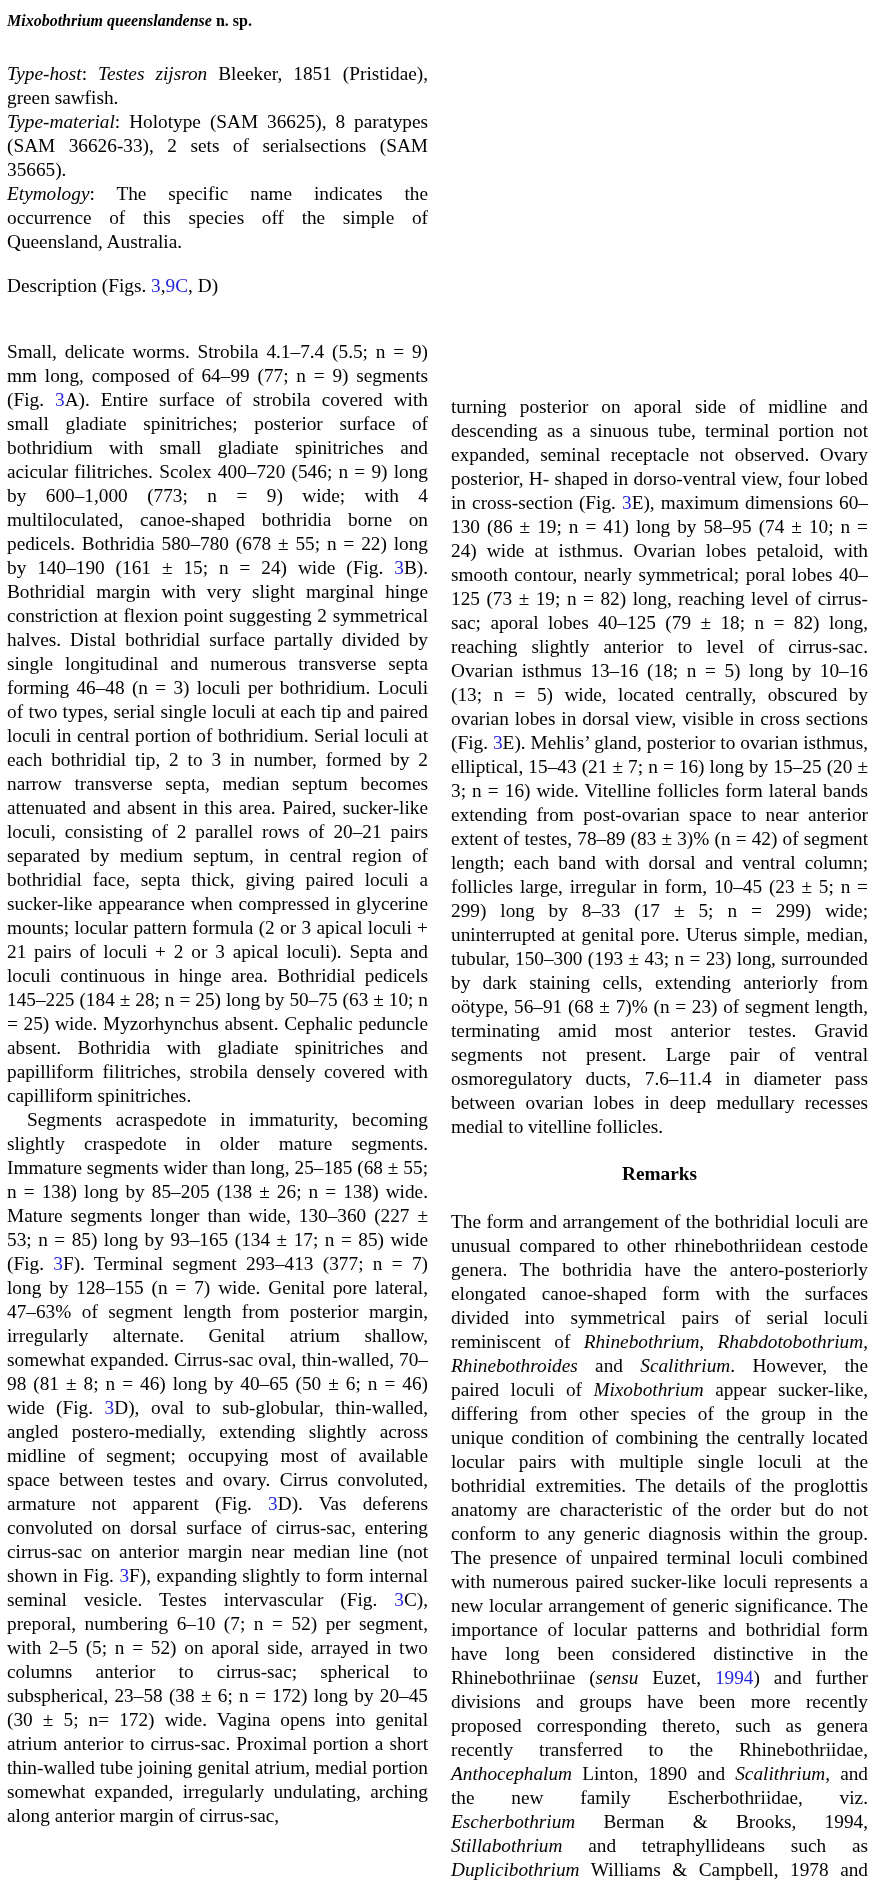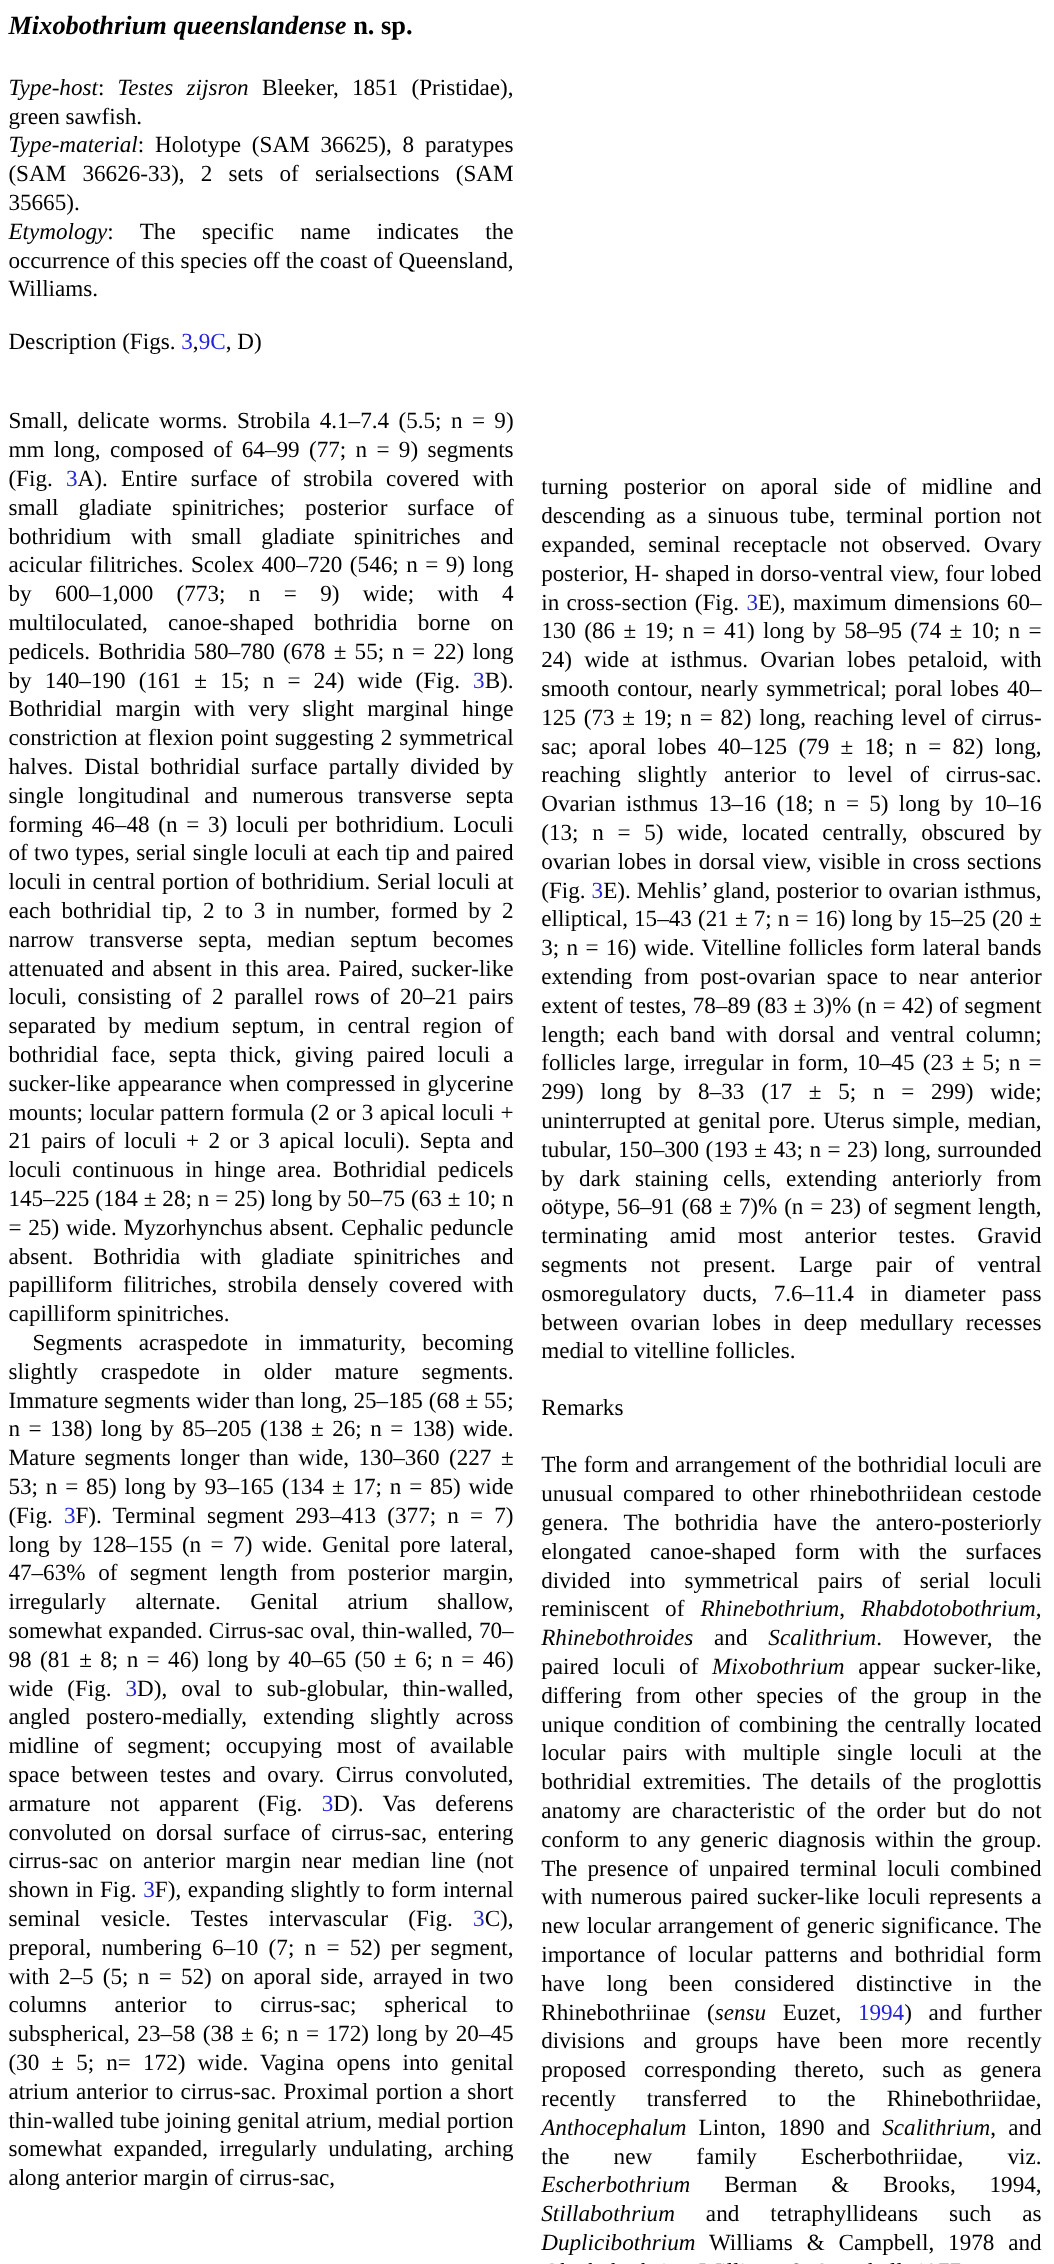--- a/index.html
+++ b/index.html
@@ -15,52 +15,53 @@
   .col{
     position:absolute;
     font-size:19.3px;
     line-height:24px;
     text-align:justify;
   }
   .col-left{left:7px;top:8px;width:421px;}
   .col-right{left:451px;top:395px;width:417px;}
   .title{
     margin:0 0 29px 0;
-    font-size:22px;
+    font-size:16px;
     line-height:25px;
     text-align:left;
   }
   .entries p{margin:0;}
   .section-heading{
     margin:20px 0 42px 0;
     text-align:left;
   }
   .remarks-heading{
     margin:23px 0 24px 0;
-    text-align:left;
+    text-align:center;
+    font-weight:bold;
   }
   .para{margin:0;}
   .indent{text-indent:20px;}
   .i{font-style:italic;}
   .b{font-weight:bold;}
   .bi{font-weight:bold;font-style:italic;}
   .l{color:#2424dd;}
 </style>
 </head>
 <body>
 
 <div class="page">
 
   <div class="col col-left">
     <p class="title"><span class="bi">Mixobothrium queenslandense</span><span class="b"> n. sp.</span></p>
 
     <div class="entries">
       <p class="para"><span class="i">Type-host</span><span>: </span><span class="i">Testes zijsron</span><span> Bleeker, 1851 (Pristidae), green sawfish.</span></p>
       <p class="para"><span class="i">Type-material</span><span>: Holotype (SAM 36625), 8 paratypes (SAM 36626-33), 2 sets of serialsections (SAM 35665).</span></p>
-      <p class="para"><span class="i">Etymology</span><span>: The specific name indicates the occurrence of this species off the coast of Queensland, Williams.</span></p>
+      <p class="para"><span class="i">Etymology</span><span>: The specific name indicates the occurrence of this species off the simple of Queensland, Australia.</span></p>
     </div>
 
     <p class="section-heading"><span>Description (Figs. </span><span class="l">3</span><span>,</span><span class="l">9C</span><span>, D)</span></p>
 
     <p class="para"><span>Small, delicate worms. Strobila 4.1–7.4 (5.5; n = 9) mm long, composed of 64–99 (77; n = 9) segments (Fig. </span><span class="l">3</span><span>A). Entire surface of strobila covered with small gladiate spinitriches; posterior surface of bothridium with small gladiate spinitriches and acicular filitriches. Scolex 400–720 (546; n = 9) long by 600–1,000 (773; n = 9) wide; with 4 multiloculated, canoe-shaped bothridia borne on pedicels. Bothridia 580–780 (678 ± 55; n = 22) long by 140–190 (161 ± 15; n = 24) wide (Fig. </span><span class="l">3</span><span>B). Bothridial margin with very slight marginal hinge constriction at flexion point suggesting 2 symmetrical halves. Distal bothridial surface partally divided by single longitudinal and numerous transverse septa forming 46–48 (n = 3) loculi per bothridium. Loculi of two types, serial single loculi at each tip and paired loculi in central portion of bothridium. Serial loculi at each bothridial tip, 2 to 3 in number, formed by 2 narrow transverse septa, median septum becomes attenuated and absent in this area. Paired, sucker-like loculi, consisting of 2 parallel rows of 20–21 pairs separated by medium septum, in central region of bothridial face, septa thick, giving paired loculi a sucker-like appearance when compressed in glycerine mounts; locular pattern formula (2 or 3 apical loculi + 21 pairs of loculi + 2 or 3 apical loculi). Septa and loculi continuous in hinge area. Bothridial pedicels 145–225 (184 ± 28; n = 25) long by 50–75 (63 ± 10; n = 25) wide. Myzorhynchus absent. Cephalic peduncle absent. Bothridia with gladiate spinitriches and papilliform filitriches, strobila densely covered with capilliform spinitriches.</span></p>
     <p class="para indent"><span>Segments acraspedote in immaturity, becoming slightly craspedote in older mature segments. Immature segments wider than long, 25–185 (68 ± 55; n = 138) long by 85–205 (138 ± 26; n = 138) wide. Mature segments longer than wide, 130–360 (227 ± 53; n = 85) long by 93–165 (134 ± 17; n = 85) wide (Fig. </span><span class="l">3</span><span>F). Terminal segment 293–413 (377; n = 7) long by 128–155 (n = 7) wide. Genital pore lateral, 47–63% of segment length from posterior margin, irregularly alternate. Genital atrium shallow, somewhat expanded. Cirrus-sac oval, thin-walled, 70–98 (81 ± 8; n = 46) long by 40–65 (50 ± 6; n = 46) wide (Fig. </span><span class="l">3</span><span>D), oval to sub-globular, thin-walled, angled postero-medially, extending slightly across midline of segment; occupying most of available space between testes and ovary. Cirrus convoluted, armature not apparent (Fig. </span><span class="l">3</span><span>D). Vas deferens convoluted on dorsal surface of cirrus-sac, entering cirrus-sac on anterior margin near median line (not shown in Fig. </span><span class="l">3</span><span>F), expanding slightly to form internal seminal vesicle. Testes intervascular (Fig. </span><span class="l">3</span><span>C), preporal, numbering 6–10 (7; n = 52) per segment, with 2–5 (5; n = 52) on aporal side, arrayed in two columns anterior to cirrus-sac; spherical to subspherical, 23–58 (38 ± 6; n = 172) long by 20–45 (30 ± 5; n= 172) wide. Vagina opens into genital atrium anterior to cirrus-sac. Proximal portion a short thin-walled tube joining genital atrium, medial portion somewhat expanded, irregularly undulating, arching along anterior margin of cirrus-sac,</span></p>
   </div>
 
   <div class="col col-right">
     <p class="para"><span>turning posterior on aporal side of midline and descending as a sinuous tube, terminal portion not expanded, seminal receptacle not observed. Ovary posterior, H- shaped in dorso-ventral view, four lobed in cross-section (Fig. </span><span class="l">3</span><span>E), maximum dimensions 60–130 (86 ± 19; n = 41) long by 58–95 (74 ± 10; n = 24) wide at isthmus. Ovarian lobes petaloid, with smooth contour, nearly symmetrical; poral lobes 40–125 (73 ± 19; n = 82) long, reaching level of cirrus-sac; aporal lobes 40–125 (79 ± 18; n = 82) long, reaching slightly anterior to level of cirrus-sac. Ovarian isthmus 13–16 (18; n = 5) long by 10–16 (13; n = 5) wide, located centrally, obscured by ovarian lobes in dorsal view, visible in cross sections (Fig. </span><span class="l">3</span><span>E). Mehlis’ gland, posterior to ovarian isthmus, elliptical, 15–43 (21 ± 7; n = 16) long by 15–25 (20 ± 3; n = 16) wide. Vitelline follicles form lateral bands extending from post-ovarian space to near anterior extent of testes, 78–89 (83 ± 3)% (n = 42) of segment length; each band with dorsal and ventral column; follicles large, irregular in form, 10–45 (23 ± 5; n = 299) long by 8–33 (17 ± 5; n = 299) wide; uninterrupted at genital pore. Uterus simple, median, tubular, 150–300 (193 ± 43; n = 23) long, surrounded by dark staining cells, extending anteriorly from oötype, 56–91 (68 ± 7)% (n = 23) of segment length, terminating amid most anterior testes. Gravid segments not present. Large pair of ventral osmoregulatory ducts, 7.6–11.4 in diameter pass between ovarian lobes in deep medullary recesses medial to vitelline follicles.</span></p>

